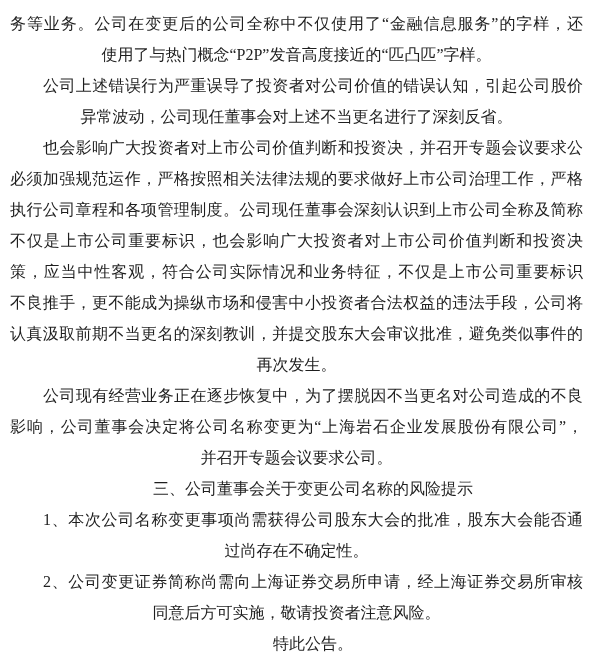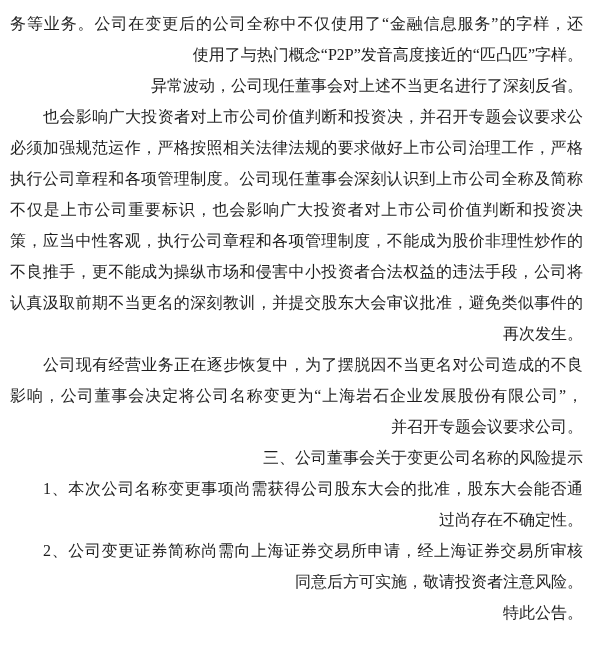--- a/index.html
+++ b/index.html
@@ -18,46 +18,47 @@
     height: 670px;
     padding: 8px 9px 3px 10px;
     background: #ffffff;
   }
   .line {
     font-family: "Liberation Serif", "DejaVu Serif", serif;
     font-size: 16px;
     line-height: 31px;
     height: 31px;
     color: #1e1e1e;
-    text-align: right;
+    text-align: center;
     white-space: normal;
     overflow: hidden;
   }
   
   .line.fill {
     text-align: justify;
     text-align-last: justify;
   }
   
   .line.indent {
     text-indent: 33px;
   }
 </style>
 </head>
 <body>
 
 <div class="page">
   <div class="line fill">务等业务。公司在变更后的公司全称中不仅使用了“金融信息服务”的字样，还</div>
   <div class="line">使用了与热门概念“P2P”发音高度接近的“匹凸匹”字样。</div>
+  <div class="line fill indent">公司上述错误行为严重误导了投资者对公司价值的错误认知，引起公司股价</div>
   <div class="line">异常波动，公司现任董事会对上述不当更名进行了深刻反省。</div>
   <div class="line fill indent">也会影响广大投资者对上市公司价值判断和投资决，并召开专题会议要求公司</div>
   <div class="line fill">必须加强规范运作，严格按照相关法律法规的要求做好上市公司治理工作，严格</div>
   <div class="line fill">执行公司章程和各项管理制度。公司现任董事会深刻认识到上市公司全称及简称</div>
   <div class="line fill">不仅是上市公司重要标识，也会影响广大投资者对上市公司价值判断和投资决</div>
-  <div class="line fill">策，应当中性客观，执行公司章程和各项管理制度，不能成为股价非理性炒作的</div>
+  <div class="line fill">策，应当中性客观，符合公司实际情况和业务特征，不仅是上市公司重要标识</div>
   <div class="line fill">不良推手，更不能成为操纵市场和侵害中小投资者合法权益的违法手段，公司将</div>
   <div class="line fill">认真汲取前期不当更名的深刻教训，并提交股东大会审议批准，避免类似事件的</div>
   <div class="line">再次发生。</div>
   <div class="line fill indent">公司现有经营业务正在逐步恢复中，为了摆脱因不当更名对公司造成的不良</div>
   <div class="line fill">影响，公司董事会决定将公司名称变更为“上海岩石企业发展股份有限公司”，</div>
   <div class="line">并召开专题会议要求公司。</div>
   <div class="line indent">三、公司董事会关于变更公司名称的风险提示</div>
   <div class="line fill indent">1、本次公司名称变更事项尚需获得公司股东大会的批准，股东大会能否通</div>
   <div class="line">过尚存在不确定性。</div>
   <div class="line fill indent">2、公司变更证券简称尚需向上海证券交易所申请，经上海证券交易所审核</div>

